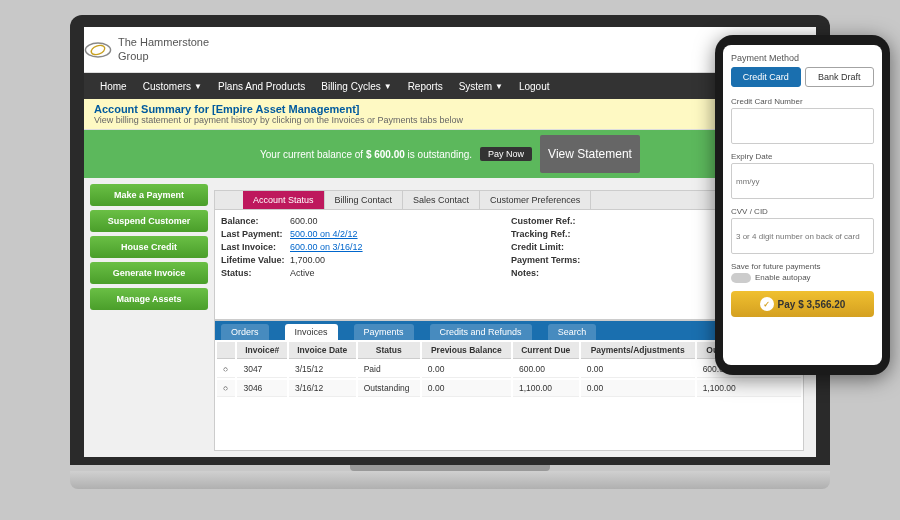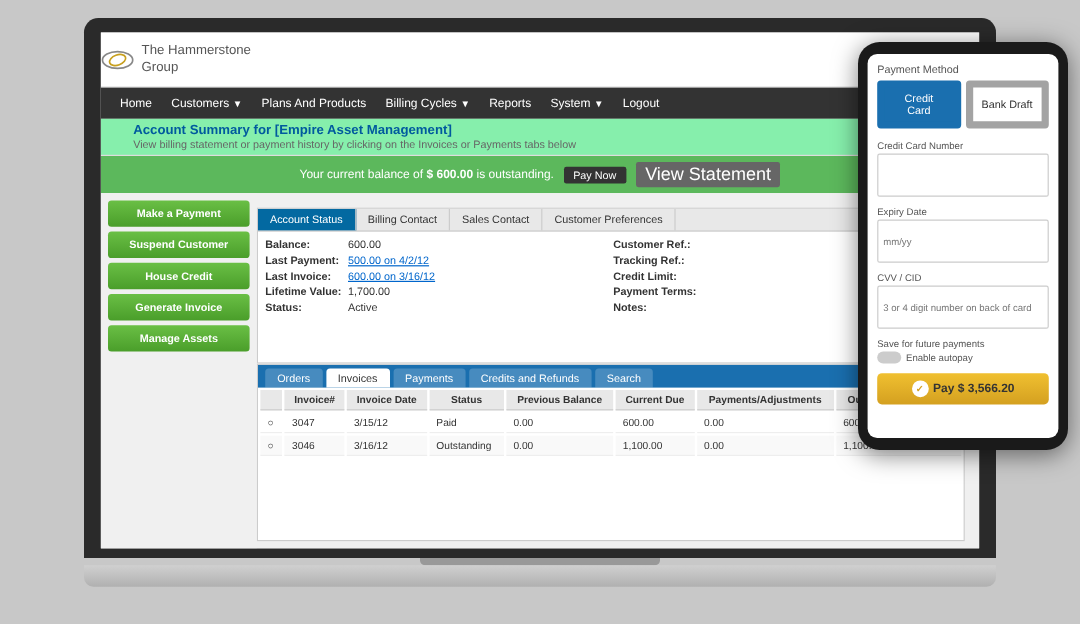--- a/index.html
+++ b/index.html
@@ -97,22 +97,22 @@
       cursor: pointer;
       white-space: nowrap;
     }
     .nav-item .arrow {
       font-size: 8px;
       margin-left: 3px;
     }
 
     
     .account-bar {
-      background: #86efac;
-      padding: 4px 27px;
+      background: #fef9c3;
+      padding: 4px 10px;
       border-bottom: 1px solid #ddd;
     }
     .account-title {
       font-size: 11px;
       color: #005a9e;
       font-weight: bold;
     }
     .account-subtitle {
       font-size: 9px;
       color: #666;
@@ -135,22 +135,22 @@
       border: none;
       padding: 2px 8px;
       font-size: 9px;
       border-radius: 2px;
       cursor: pointer;
     }
     .balance-bar .view-stmt-btn {
       background: #666;
       color: #fff;
       border: none;
-      padding: 2px 8px;
-      font-size: 15px;
+      padding: 12px 8px;
+      font-size: 12px;
       border-radius: 2px;
       cursor: pointer;
     }
 
     
     .sidebar-buttons {
       width: 130px;
       background: #f0f0f0;
       padding: 6px;
       display: flex;
@@ -186,22 +186,23 @@
       background: #e8e8e8;
       border-bottom: 1px solid #ccc;
     }
     .tab {
       padding: 4px 10px;
       font-size: 9px;
       cursor: pointer;
       border-right: 1px solid #ccc;
     }
     .tab.active {
-      background: #0369a1;
-      color: #fff;
+      background: #be185d;
+      color: #fff;
+      margin-left: 28px;
     }
     .tab:not(.active) {
       color: #333;
     }
 
     
     .status-table {
       display: grid;
       grid-template-columns: 1fr 1fr;
       padding: 6px;
@@ -229,21 +230,21 @@
       color: #0066cc;
       text-decoration: underline;
       cursor: pointer;
     }
 
     
     .bottom-tabs-row {
       background: #1a6faf;
       display: flex;
       padding: 3px 6px 0;
-      gap: 3px;
+      gap: 16px;
     }
     .bottom-tab {
       padding: 3px 10px;
       font-size: 9px;
       cursor: pointer;
       border-radius: 3px 3px 0 0;
       color: #fff;
     }
     .bottom-tab.active {
       background: #fff;
@@ -307,21 +308,21 @@
       display: flex;
       gap: 4px;
       margin-bottom: 10px;
     }
     .pm-btn {
       flex: 1;
       padding: 4px 6px;
       font-size: 9px;
       border-radius: 3px;
       cursor: pointer;
-      border: 6px solid #a3a3a3;
+      border: 1px solid #a3a3a3;
       text-align: center;
     }
     .pm-btn.active {
       background: #1a6faf;
       color: #fff;
       border-color: #1a6faf;
     }
     .pm-btn:not(.active) {
       background: #fff;
       color: #333;
@@ -338,21 +339,20 @@
       border: 1px solid #ccc;
       border-radius: 2px;
       margin-bottom: 8px;
       font-size: 8px;
       padding: 2px 4px;
       color: #999;
     }
 
     .autopay-row {
       display: flex;
-      align-items: center;
       gap: 4px;
       margin-bottom: 8px;
       font-size: 8px;
       color: #555;
     }
     .autopay-toggle {
       width: 20px;
       height: 10px;
       background: #ccc;
       border-radius: 5px;

